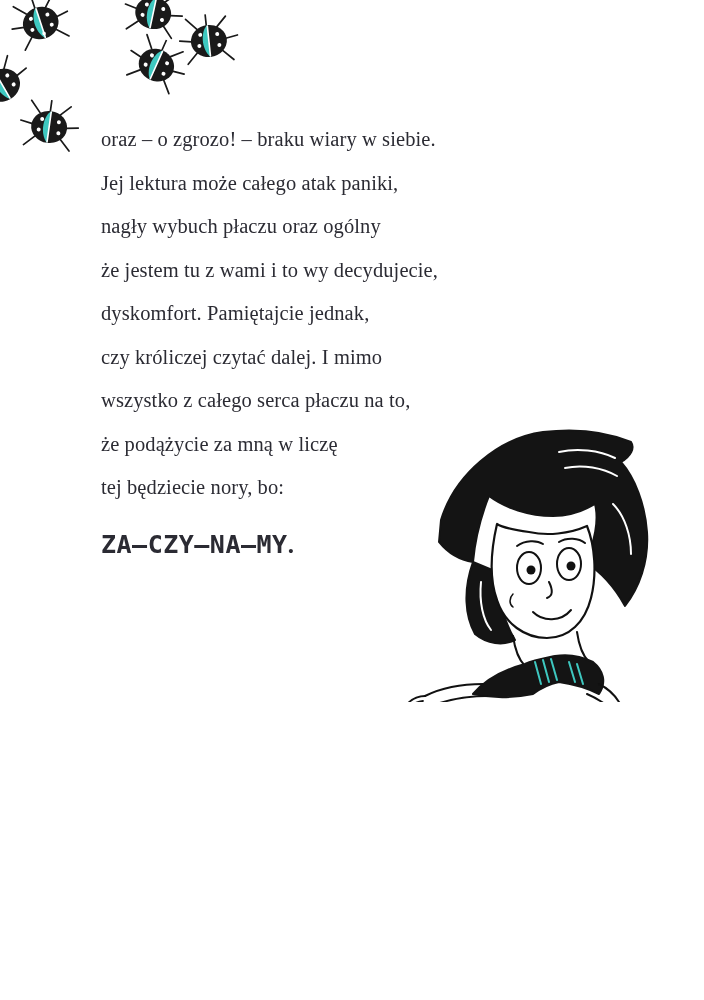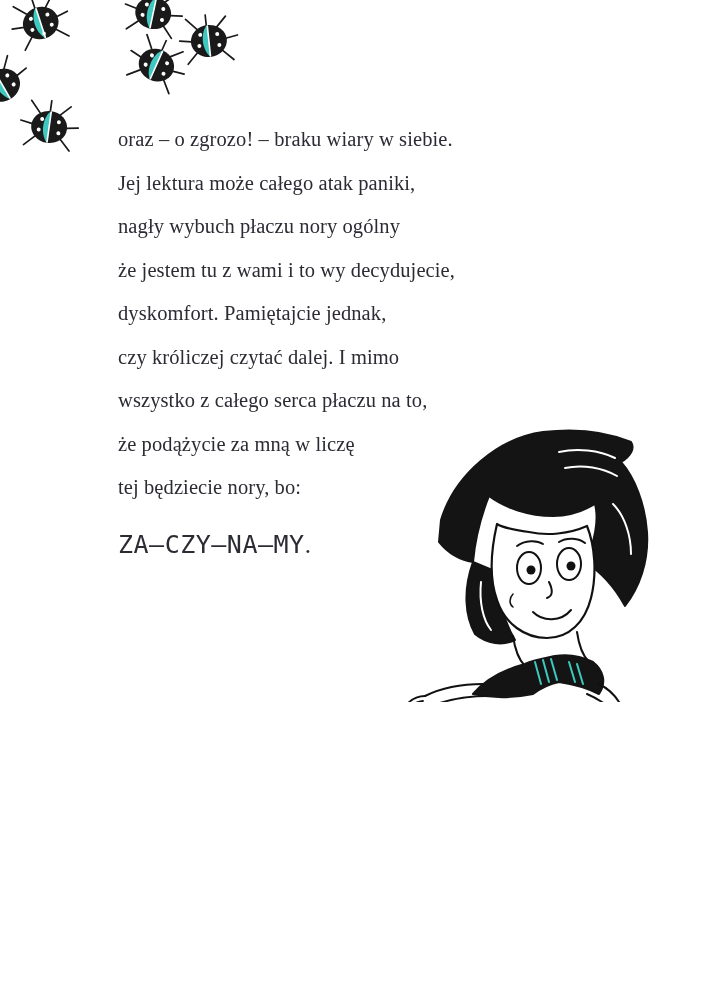--- a/index.html
+++ b/index.html
@@ -33,39 +33,39 @@
   }
   .bug {
     position: absolute;
     width: 62px;
     height: 56px;
   }
 
   
   .text-block {
     position: absolute;
-    left: 118px;
+    left: 101px;
     top: 118px;
     width: 480px;
   }
   .text-line {
     font-size: 20.5px;
     line-height: 43.5px;
     letter-spacing: 0.1px;
     white-space: nowrap;
     color: #2b2b33;
   }
   .shout {
     margin-top: 20px;
     font-family: "DejaVu Sans Mono", monospace;
     font-size: 25px;
     letter-spacing: 0.5px;
     color: #2b2b33;
     white-space: nowrap;
-    font-weight: 400;
+    font-weight: 700;
   }
   .shout .dot {
     font-family: "Liberation Serif", serif;
   }
 
   
   .girl {
     position: absolute;
     left: 363px;
     top: 412px;
@@ -228,21 +228,21 @@
             <circle cx="41" cy="32" r="2"></circle>
         </g>
       </svg>
     </div>
 
   </div>
 
   <div class="text-block">
     <div class="text-line">oraz – o zgrozo! – braku wiary w siebie.</div>
     <div class="text-line">Jej lektura może całego atak paniki,</div>
-    <div class="text-line">nagły wybuch płaczu nory ogólny</div>
+    <div class="text-line">nagły wybuch płaczu oraz ogólny</div>
     <div class="text-line">że jestem tu z wami i to wy decydujecie,</div>
     <div class="text-line">dyskomfort. Pamiętajcie jednak,</div>
     <div class="text-line">czy króliczej czytać dalej. I mimo</div>
     <div class="text-line">wszystko z całego serca płaczu na to,</div>
     <div class="text-line">że podążycie za mną w liczę</div>
     <div class="text-line">tej będziecie nory, bo:</div>
 
     <div class="shout"><span>ZA–CZY–NA–MY</span><span class="dot">.</span></div>
   </div>
 

